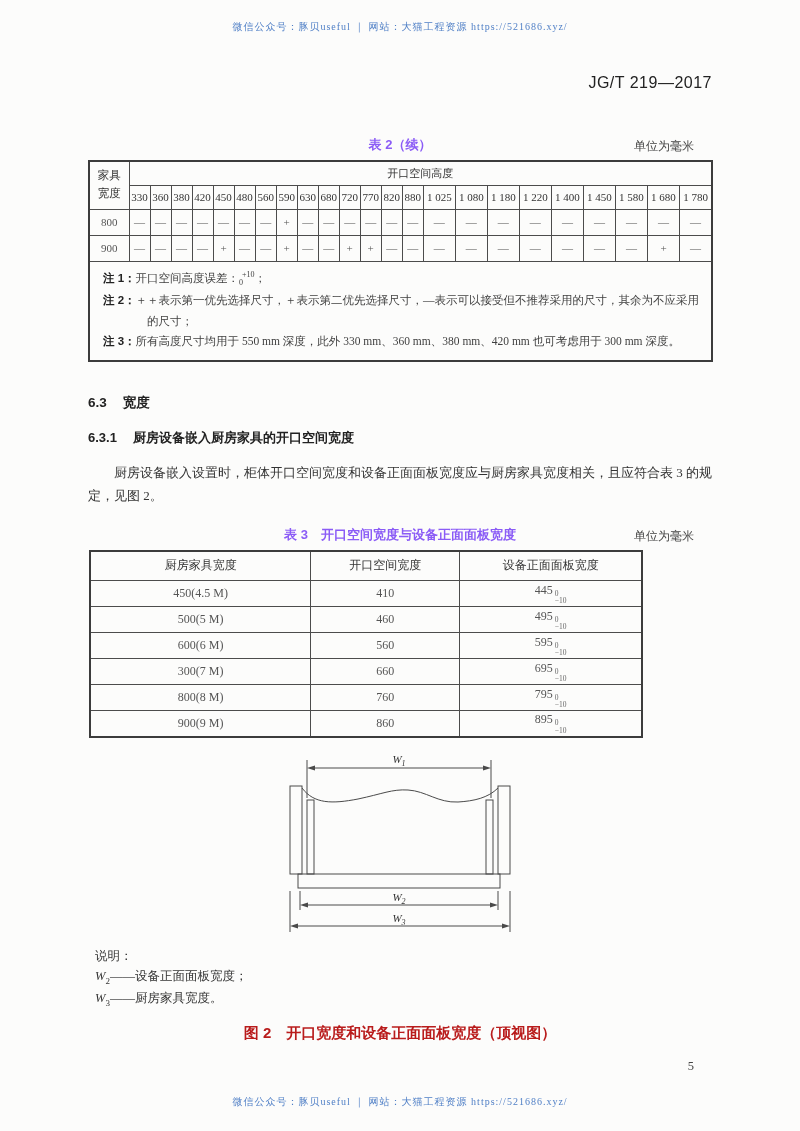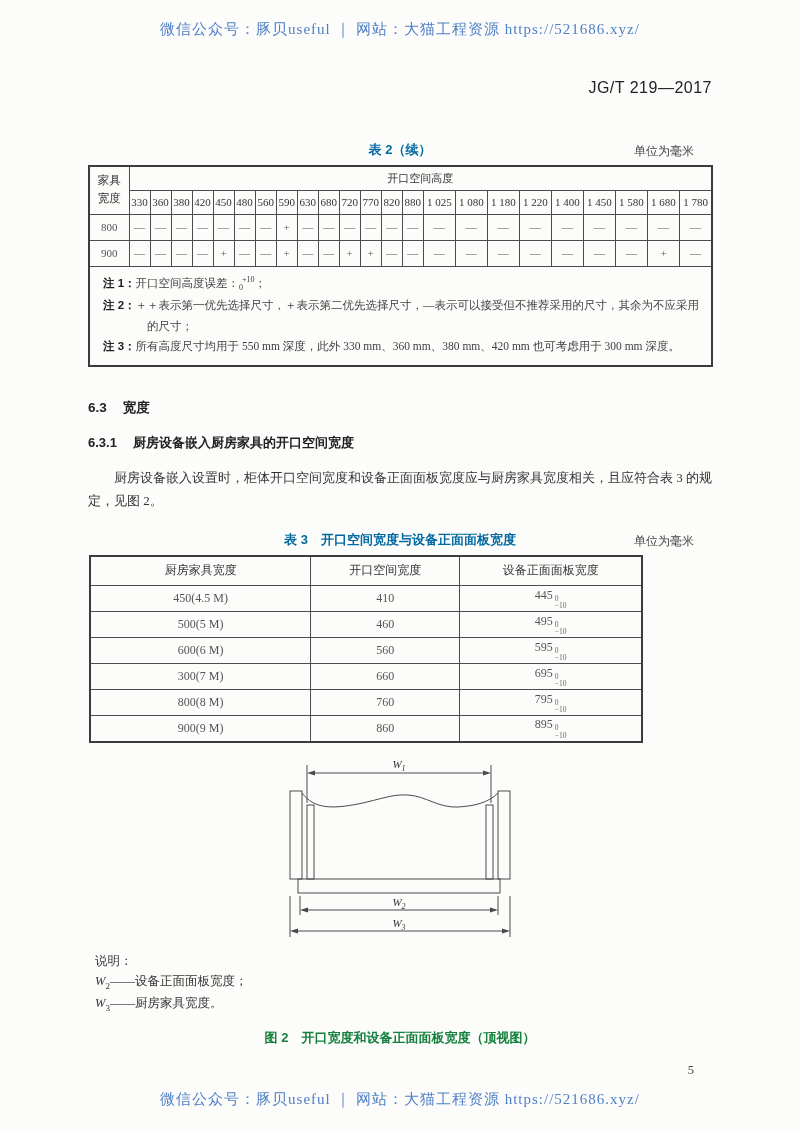--- a/index.html
+++ b/index.html
@@ -4,32 +4,32 @@
 <title>JG/T 219—2017 — p.5</title>
 <style>
   * { box-sizing: border-box; }
   html,body { margin:0; padding:0; background:#e9e9e9; }
   .page {
     width:800px; height:1131px; margin:0 auto; position:relative; overflow:hidden;
     background:#fcfcfb; color:#3a3a3a;
     font-family:"Liberation Serif","DejaVu Serif",serif;
   }
   
-  .wm { color:#4f7fc6; font-size:15px; letter-spacing:1px; text-align:center; }
+  .wm { color:#4f7fc6; font-size:10px; letter-spacing:1px; text-align:center; }
   .wm-header { padding-top:20px; }
   .wm-footer { position:absolute; bottom:22px; left:0; right:0; }
   
   .doc-number { text-align:right; margin:40px 88px 0;
     font-family:"Liberation Sans","DejaVu Sans",sans-serif; font-weight:normal;
     font-size:16px; letter-spacing:.5px; color:#222; }
   
   .cap-row { position:relative; margin:44px 88px 6px; height:18px; }
   .cap-row.tight { margin-top:18px; }
   .cap-title { position:absolute; left:0; right:0; text-align:center;
-    font-family:"Liberation Sans","DejaVu Sans",sans-serif; font-weight:bold; font-size:13px; color:#0369a1; }
+    font-family:"Liberation Sans","DejaVu Sans",sans-serif; font-weight:bold; font-size:13px; color:#8b5cf6; }
   .cap-unit { position:absolute; right:18px; top:2px; font-size:12px; color:#444; }
   
   table { border-collapse:collapse;padding-left:28px; }
   .t2 { width:625px; margin-left:88px; table-layout:fixed; font-size:11px; border:2px solid #3c3c3c; }
   .t2 th, .t2 td { border:1px solid #4c4c4c; text-align:center; padding:0; font-weight:normal; }
   .t2 thead th { height:24px; color:#333; }
   .t2 .t2-rowhead { font-size:11.5px; }
   .t2 .t2-rowhead div { line-height:1.55; }
   .t2 tbody td { height:26px; color:#555; }
   .t2-notes { text-align:left !important; padding:6px 10px 8px 13px !important; }
@@ -49,21 +49,21 @@
   .t3 th { height:30px; color:#333; }
   .t3 td { height:26px; color:#555; }
   .tol { display:inline-flex; flex-direction:column; align-items:flex-start;
     font-size:7.5px; line-height:7.5px; vertical-align:-2px; margin-left:2px; color:#666; }
   
   .fig-wrap { text-align:center; margin-top:12px; }
   .legend { margin:2px 88px 0 95px; font-size:12.5px; line-height:1.62; color:#333; }
   .wsym { font-style:italic; font-family:"Liberation Serif","DejaVu Serif",serif; }
   .legend sub { font-size:9px; }
   .fig-caption { text-align:center; font-family:"Liberation Sans","DejaVu Sans",sans-serif;
-    font-weight:bold; font-size:13px; color:#15803d; margin-top:14px; }
+    font-weight:bold; font-size:15px; color:#b91c1c; margin-top:14px; }
   .page-num { text-align:right; margin:16px 106px 0; font-size:12.5px; color:#444; }
 </style>
 </head>
 <body>
 
 <div class="page">
 
   <div class="wm wm-header">微信公众号：豚贝useful ｜ 网站：大猫工程资源 https://521686.xyz/</div>
 
   <div class="doc-number">JG/T 219—2017</div>

